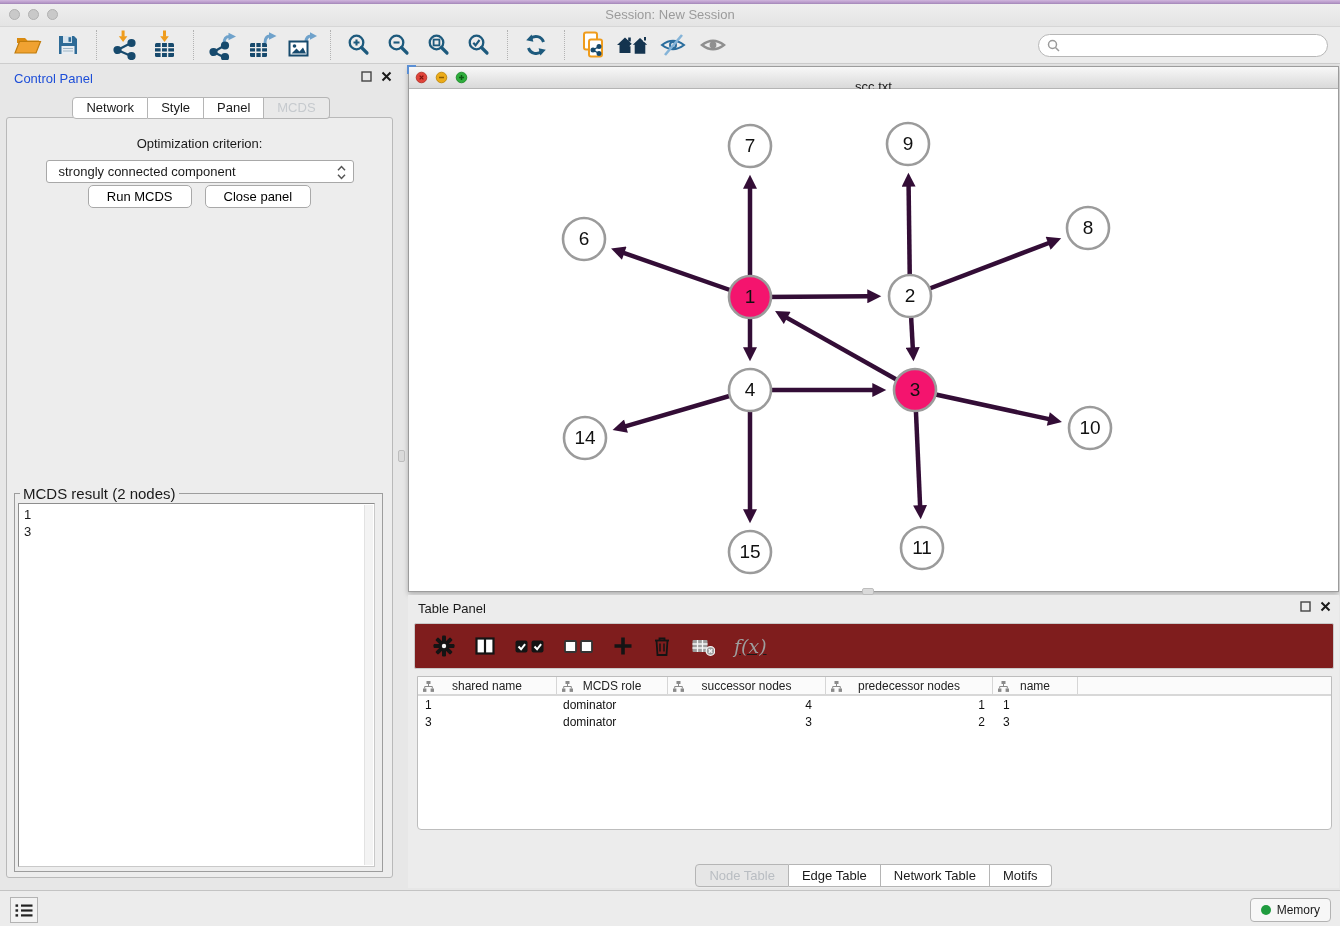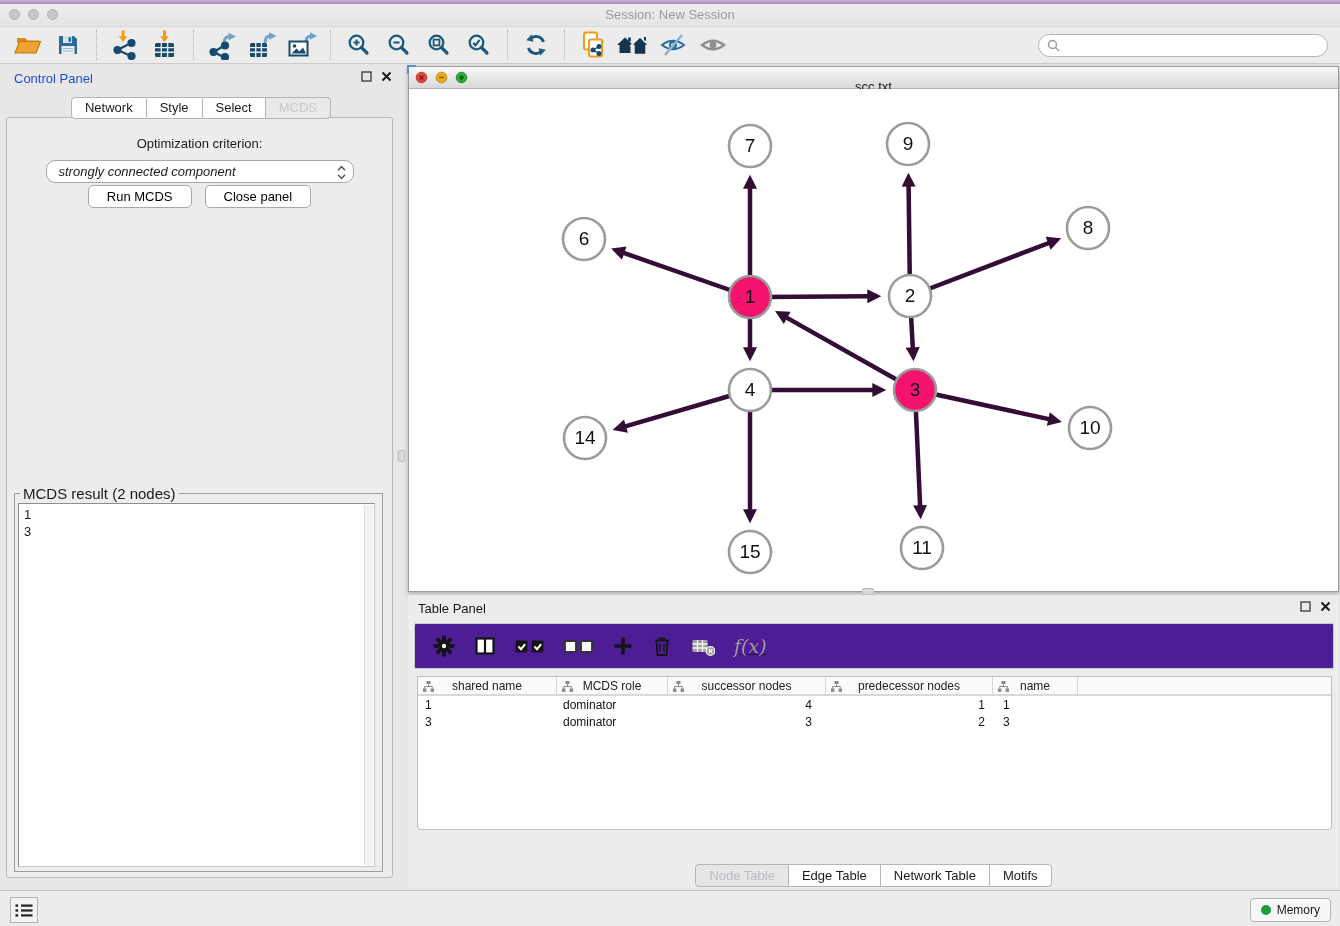--- a/index.html
+++ b/index.html
@@ -35,22 +35,22 @@
   .tabbar{ position:relative; z-index:2; display:flex; justify-content:center; margin-top:5px; height:22px;}
   .tab{ height:22px; line-height:20px; padding:0 13px; font-size:13px; background:#fff;
         border:1px solid #b5b5b5; border-left:none; cursor:default; }
   .tab:first-child{ border-left:1px solid #b5b5b5; border-radius:4px 0 0 4px; }
   .tab:last-child{ border-radius:0 4px 4px 0; }
   .tab.active{ background:#e9e9e9; color:#c6cace; }
   .cp-content{ position:absolute; left:0; right:3px; top:52px; bottom:10px; background:#ededed;
                border:1px solid #b9b9b9; border-radius:3px; margin-top:-1px; }
   .opt-label{ margin-top:18px; text-align:center; font-size:13px; }
   .selectbox{ position:relative; margin:9px auto 0; width:308px; height:23px; background:#fff;
-              border:1px solid #a8a8a8; border-radius:9px; font-size:13px; line-height:21px;
-              padding-left:12px;font-style:italic; }
+              border:1px solid #a8a8a8; border-radius:3px; font-size:13px; line-height:21px;
+              padding-left:12px; }
   .selectbox .chevrons{ position:absolute; right:7px; top:4px; }
   .btn-row{ display:flex; justify-content:center; gap:13px; margin-top:2px; }
   .cp-btn{ height:23px; background:#fff; border:1px solid #a9a9a9; border-radius:5px;
            font-size:13px; padding:0 18px; font-family:"Liberation Sans",sans-serif; }
   .groupbox{ position:absolute; left:7px; right:9px; top:375px; bottom:5px; border:1px solid #9d9d9d; }
   .groupbox .legend{ position:absolute; top:-9px; left:5px; background:#ededed; padding:0 3px;
            font-size:15px; }
   .result-area{ position:absolute; left:3px; right:7px; top:9px; bottom:4px; background:#fff;
            border:1px solid #8d8d8d; border-right-color:#c9c9c9; border-bottom-color:#c9c9c9;
            font-size:13px; line-height:17px; padding:2px 0 0 5px; }
@@ -69,21 +69,21 @@
   .nw-canvas{ position:absolute; left:0; right:0; top:22px; bottom:0; background:#fff; }
   .grip-h{ position:absolute; left:862px; top:588px; width:12px; height:7px; background:#dadada;
         border:1px solid #bdbdbd; border-radius:2px; z-index:5;}
   .grip-v{ position:absolute; left:398px; top:450px; width:7px; height:12px; background:#dadada;
         border:1px solid #bdbdbd; border-radius:2px; z-index:5;}
 
   
   .table-panel{ position:absolute; left:408px; top:595px; width:931px; height:293px; background:#ececec; }
   .tp-title{ position:absolute; left:10px; top:6px; font-size:13px; }
   .tp-icons{ position:absolute; right:8px; top:6px; display:flex; gap:9px; align-items:center; }
-  .tp-toolbar{ position:absolute; left:6px; right:5px; top:28px; height:46px; background:#4c1d95;
+  .tp-toolbar{ position:absolute; left:6px; right:5px; top:28px; height:46px; background:#7f1d1d;
         border:1px solid #c9c9c9; border-radius:2px; display:flex; align-items:center; gap:19px;
         padding-left:18px;text-decoration:underline; }
   .fx{ font-family:"DejaVu Serif", serif; font-style:italic; font-size:19px; color:#9e9e9e; }
   .tbl-wrap{ position:absolute; left:9px; right:7px; top:81px; height:154px; background:#fff;
         border:1px solid #bdbdbd; border-radius:0 0 4px 4px; overflow:hidden; }
   .tbl-head{ display:grid; grid-template-columns:139px 111px 158px 167px 85px 1fr; height:19px;
         background:#fbfbfb; border-bottom:2px solid #d8d8d8; }
   .th{ position:relative; display:flex; align-items:center; justify-content:center; font-size:12px;
         color:#222; border-right:1px solid #d6d6d6; }
   .th .org-ic{ position:absolute; left:5px; top:4px; }
@@ -291,21 +291,21 @@
           <rect x="1" y="1" width="9" height="9" fill="none" stroke="#444" stroke-width="1.4"></rect>
         </svg>
         <svg width="11" height="11" viewBox="0 0 11 11">
           <path d="M1.5 1.5 L9.5 9.5 M9.5 1.5 L1.5 9.5" stroke="#1a1a1a" stroke-width="2"></path>
         </svg>
       </span>
     </div>
     <div class="tabbar" id="control-tabs">
         <div class="tab">Network</div>
         <div class="tab">Style</div>
-        <div class="tab">Select</div>
+        <div class="tab">Panel</div>
         <div class="tab active">MCDS</div>
       </div>
     <div class="cp-content">
       <div class="opt-label">Optimization criterion:</div>
       <div class="selectbox">
         <span>strongly connected component</span>
         <span class="chevrons">
           <svg width="9" height="15" viewBox="0 0 9 15">
             <path d="M1 5.2 L4.5 1.5 L8 5.2 M1 9.8 L4.5 13.5 L8 9.8" stroke="#555" stroke-width="1.5" fill="none"></path>
           </svg>

